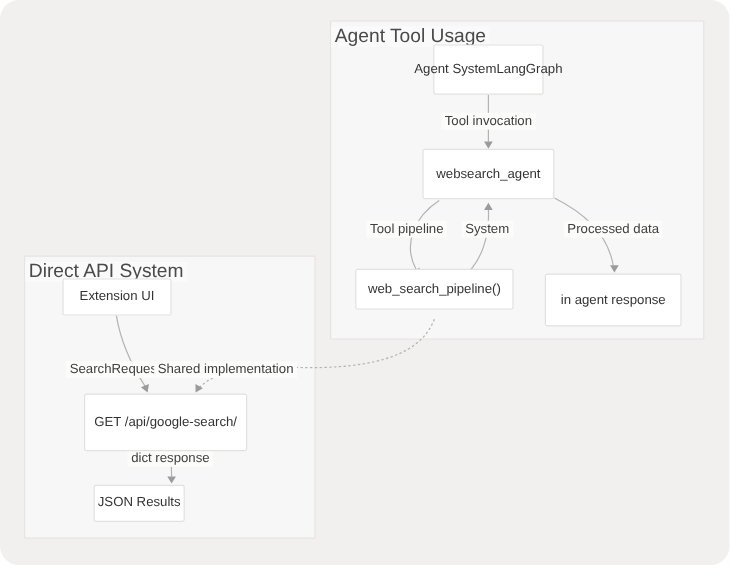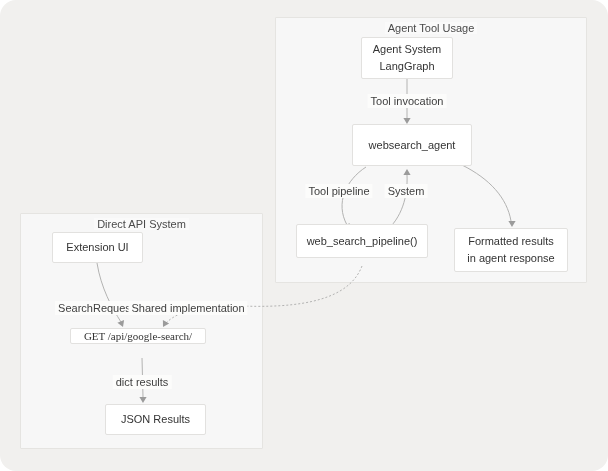--- a/index.html
+++ b/index.html
@@ -18,44 +18,44 @@
   .cluster {
     position: absolute;
     background: #f7f7f7;
     border: 1px solid #e5e4e1;
     border-radius: 1px;
   }
   .cluster-agent { left: 275px; top: 17px; width: 312px; height: 266px; }
   .cluster-direct { left: 20px; top: 213px; width: 243px; height: 236px; }
   .cluster-title {
     position: absolute; top: 4px; left: 0; right: 0;
-    text-align: center; font-size: 11px; color: #4a4a4a;
+    text-align: left; font-size: 16px; color: #4a4a4a;
   }
   .cluster-title span { background: #fafafa; padding: 0 3px; }
   svg.edges { position: absolute; left: 0; top: 0; }
   svg.edges path { fill: none; stroke: #b3b3b2; stroke-width: 1; }
   svg.edges path.dotted { stroke-dasharray: 2,2; }
   svg.edges polygon { fill: #9b9b9b; stroke: none; }
   .node {
     position: absolute;
     background: #ffffff;
     border: 1px solid #e2e1df;
     border-radius: 2px;
-    display: flex; flex-direction: column;
+    display: flex; flex-direction: row;
     align-items: center; justify-content: center;
     font-size: 11px; color: #333333; line-height: 17px;
     text-align: center; white-space: nowrap;
   }
   .node-agent-system   { left: 361px; top: 37px;  width: 92px;  height: 42px; }
-  .node-websearch      { left: 352px; top: 124px; width: 120px; height: 42px; }
+  .node-websearch      { left: 352px; top: 124px; width: 110px; height: 42px; }
   .node-pipeline       { left: 296px; top: 224px; width: 132px; height: 34px; }
   .node-formatted      { left: 454px; top: 228px; width: 114px; height: 44px; }
   .node-extension-ui   { left: 52px;  top: 232px; width: 91px;  height: 31px; align-items: center; }
-  .node-get-endpoint   { left: 70px;  top: 328px; width: 136px; height: 16px; font-family: Liberation Serif, serif; }
-  .node-json-results   { left: 105px;  top: 404px; width: 101px;  height: 31px; }
+  .node-get-endpoint   { left: 70px;  top: 328px; width: 136px; height: 48px; }
+  .node-json-results   { left: 78px;  top: 404px; width: 76px;  height: 31px; }
   .edge-label {
     position: absolute;
     transform: translate(-50%, -50%);
     background: #fcfcfb;
     padding: 1px 3px;
     font-size: 11px; color: #404040;
     white-space: nowrap;
   }
   .lbl-tool-invocation { left: 407px; top: 101px; }
   .lbl-call-pipeline   { left: 339px; top: 191px; }
@@ -97,36 +97,36 @@
     <path class="dotted" d="M362,266 C352,292 320,309 242,306 C210,304 180,309 166,323"></path>
     <polygon points="159.4,321 166.6,321 163,327" transform="rotate(30 163 327)"></polygon>
 
     <path d="M142,358 L143,397"></path>
     <polygon points="139.4,397 146.6,397 143,403"></polygon>
   </svg>
 
   <div class="edge-label lbl-tool-invocation">Tool invocation</div>
   <div class="edge-label lbl-call-pipeline">Tool pipeline</div>
   <div class="edge-label lbl-results">System</div>
+  <div class="edge-label lbl-processed-data">Processed data</div>
   <div class="edge-label lbl-search-request">SearchRequest</div>
   <div class="edge-label lbl-shared-impl">Shared implementation</div>
-  <div class="edge-label lbl-dict-response">dict results</div>
+  <div class="edge-label lbl-dict-response">dict response</div>
 
   <div class="node node-agent-system">
     <div>Agent System</div>
     <div>LangGraph</div>
   </div>
   <div class="node node-websearch">
     <div>websearch_agent</div>
   </div>
   <div class="node node-pipeline">
     <div>web_search_pipeline()</div>
   </div>
   <div class="node node-formatted">
-    <div>Formatted results</div>
     <div>in agent response</div>
   </div>
   <div class="node node-extension-ui">
     <div>Extension UI</div>
   </div>
   <div class="node node-get-endpoint">
     <div>GET /api/google-search/</div>
   </div>
   <div class="node node-json-results">
     <div>JSON Results</div>

